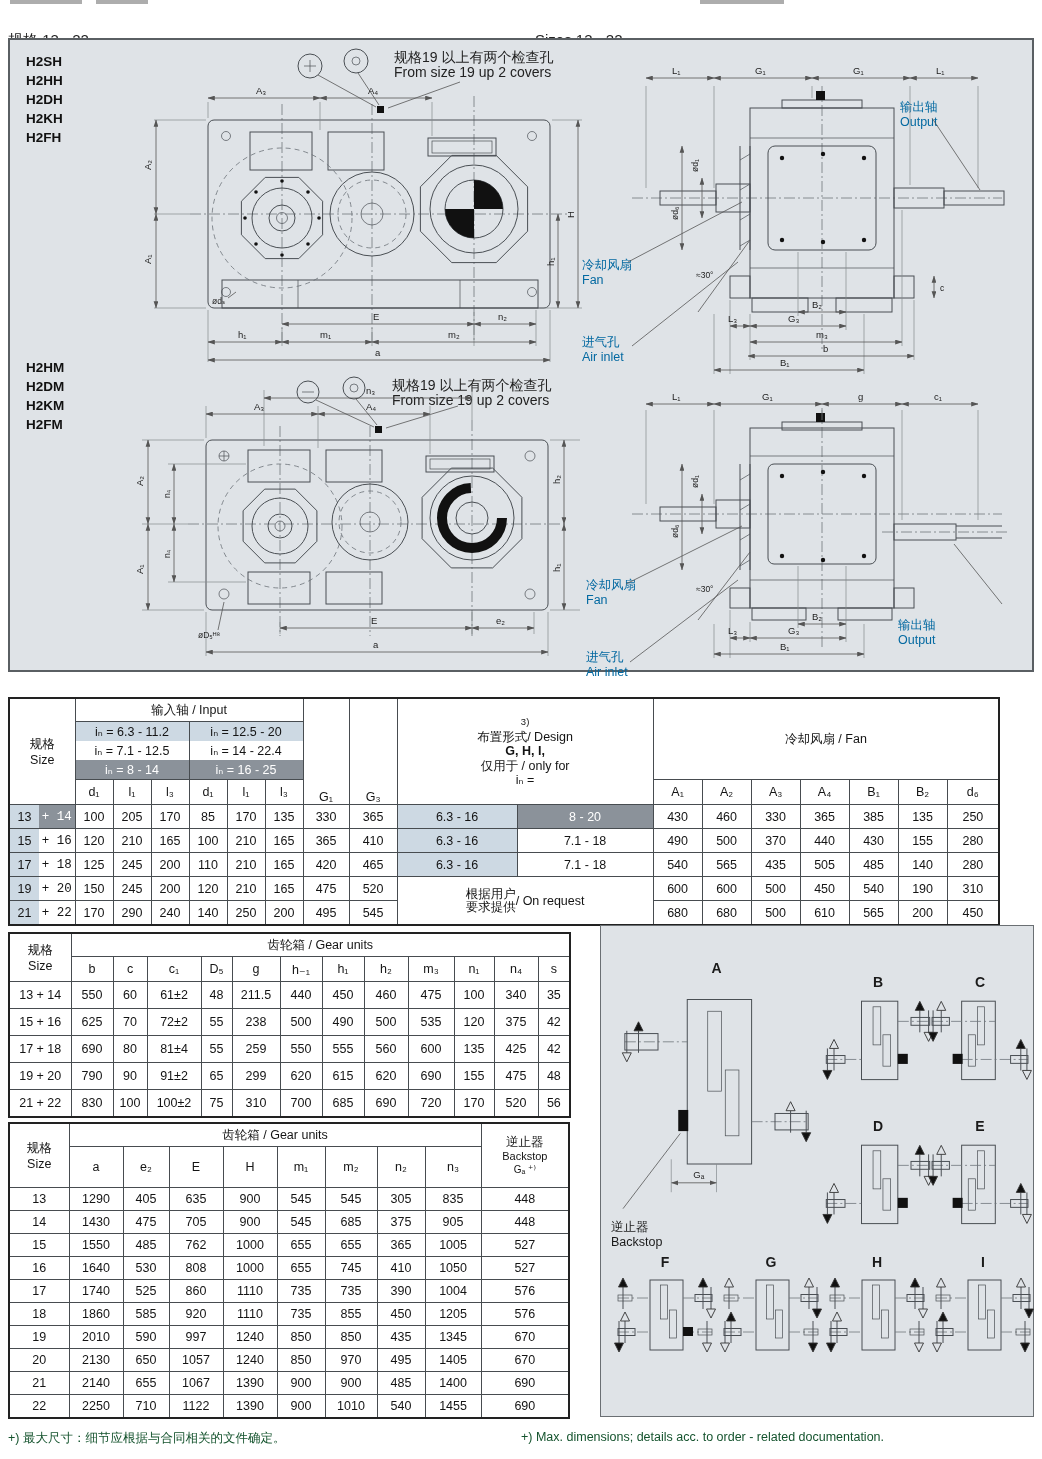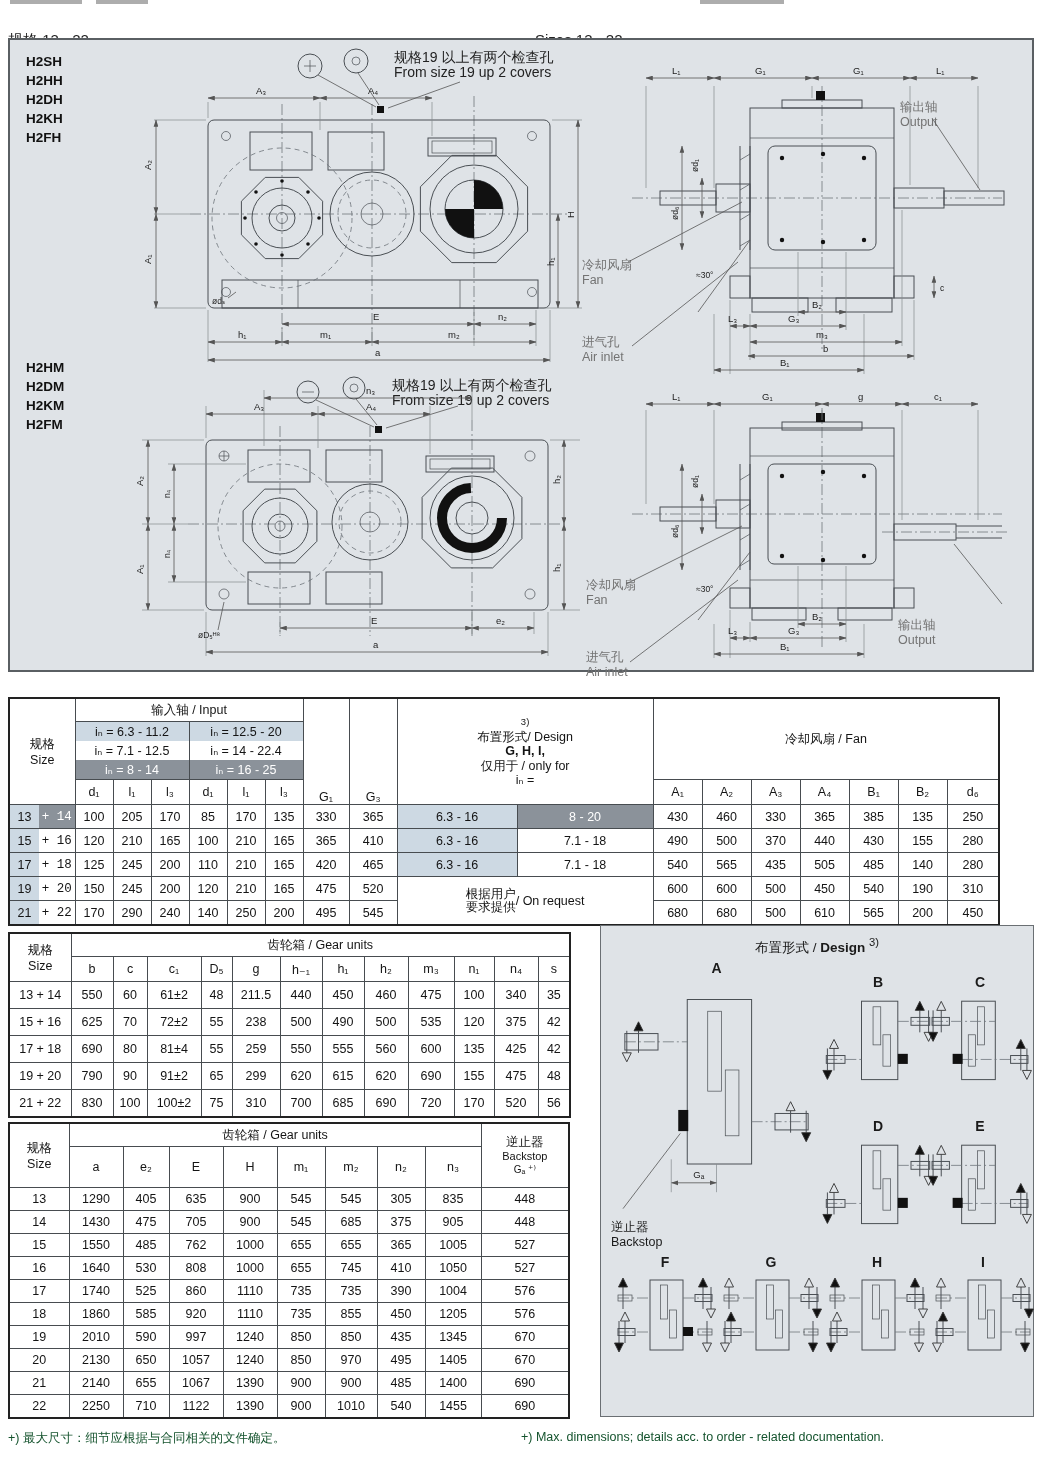--- a/index.html
+++ b/index.html
@@ -4,21 +4,21 @@
 <style>
   html,body{margin:0;padding:0;background:#fff;}
   body{width:1042px;height:1459px;position:relative;font-family:"Liberation Sans","DejaVu Sans",sans-serif;color:#1a1a1a;}
   .abs{position:absolute;}
   .frag{position:absolute;top:0;height:4px;background:#8a8a8a;opacity:.7;}
   .pagehead{font-size:15px;color:#222;margin-top:23px;}
   
   .panel{position:absolute;left:8px;top:38px;width:1026px;height:634px;background:#dfe3e7;border:2px solid #5a5f63;box-sizing:border-box;}
   .models{position:absolute;font-weight:bold;font-size:13.5px;line-height:19px;color:#111;}
   .note{position:absolute;font-size:14px;line-height:15px;color:#222;}
-  .anno{position:absolute;font-size:12.5px;line-height:15px;color:#737373;}
+  .anno{position:absolute;font-size:12.5px;line-height:15px;color:#0369a1;}
   svg{overflow:visible;}
   .ln{stroke:#4a4f54;fill:none;stroke-width:1;}
   .lnt{stroke:#4a4f54;fill:none;stroke-width:.7;}
   .proj{stroke:#6b7177;fill:none;stroke-width:.8;stroke-dasharray:5 4;}
   .cl{stroke:#70767c;fill:none;stroke-width:.8;stroke-dasharray:11 3 2 3;}
   .dim{stroke:#555;fill:none;stroke-width:.8;}
   .ext{stroke:#84898e;fill:none;stroke-width:.7;}
   .ldr{stroke:#555;fill:none;stroke-width:.8;}
   .dt{font-size:9.5px;fill:#222;}
   .dts{font-size:8.5px;fill:#222;}
@@ -900,25 +900,20 @@
         <td>900</td>
         <td>1010</td>
         <td>540</td>
         <td>1455</td>
         <td>690</td>
       </tr>
     </tbody>
 </table>
 
 <div class="designbox">
-  <div class="dtitle">
-    <span>布置形式 /</span>
-    <span class="b">Design</span>
-    <sup>3)</sup>
-  </div>
 
   <div class="mini" style="left:18px;top:34px;width:195px;">
     <div class="mlabel">A</div>
     <svg viewBox="0 0 195 235" width="195" height="235">
         <rect x="68.25" y="23.5" width="64.35000000000002" height="164.5" class="ln"></rect>
         <rect x="88.72500000000001" y="35.25" width="13.650000000000002" height="79.9" class="lnt"></rect>
         <rect x="106.275" y="94" width="13.650000000000002" height="65.80000000000001" class="lnt"></rect>
         <line x1="132.60000000000002" y1="145.7" x2="189.15" y2="145.7" class="cl"></line>
         <rect x="156" y="137.475" width="33.150000000000006" height="16.450000000000003" class="ln"></rect>
         <line x1="171.6" y1="156.7" x2="171.6" y2="134.7" class="ln"></line>

